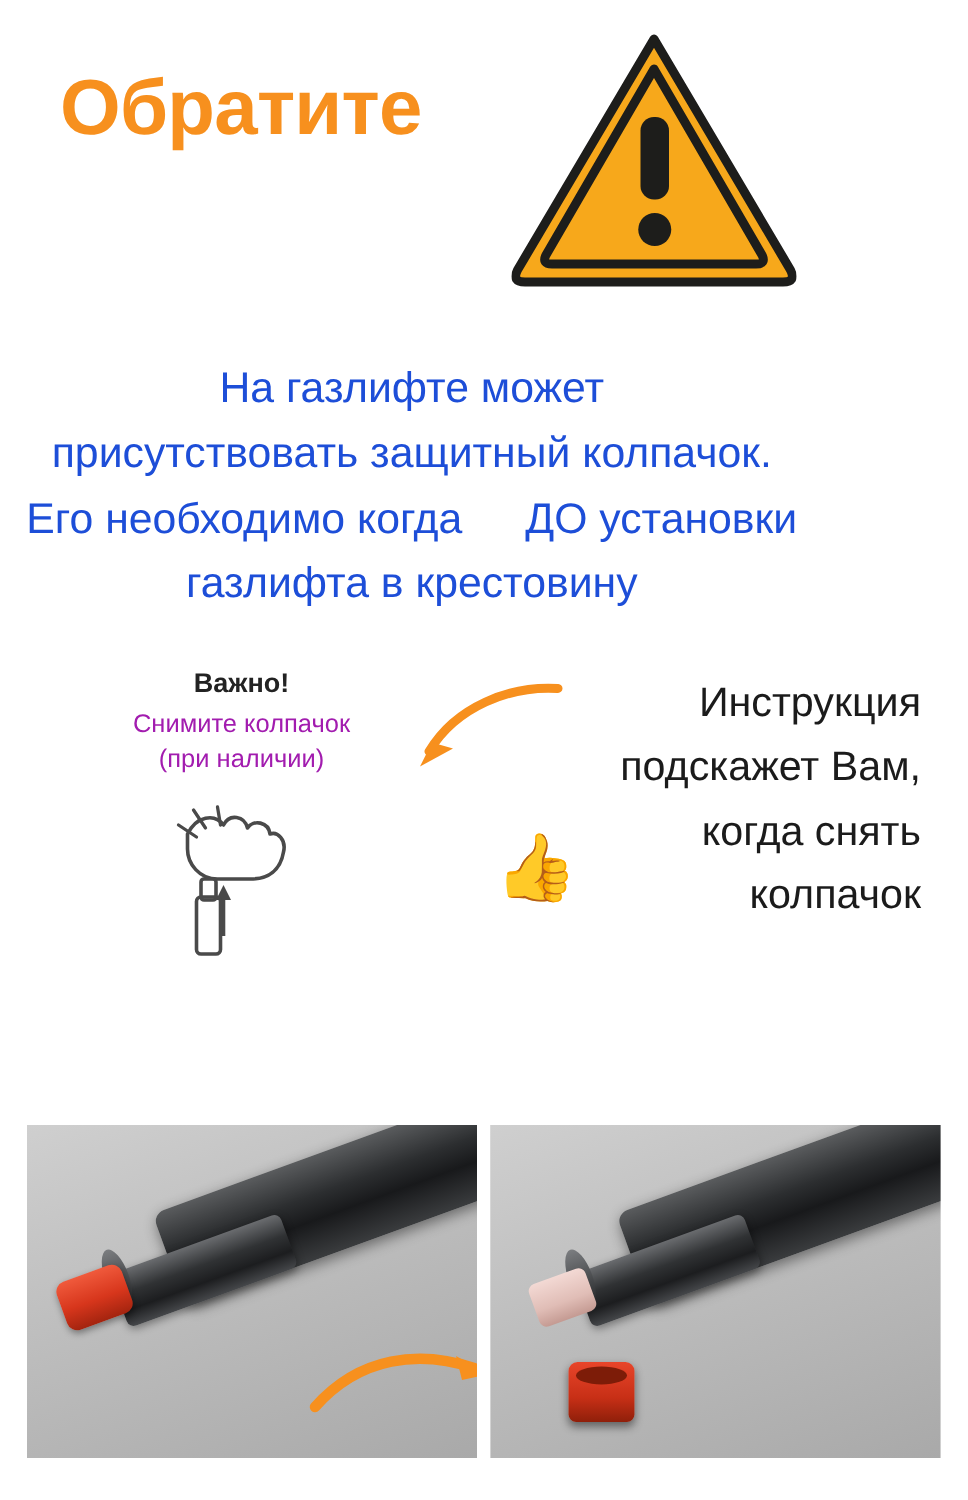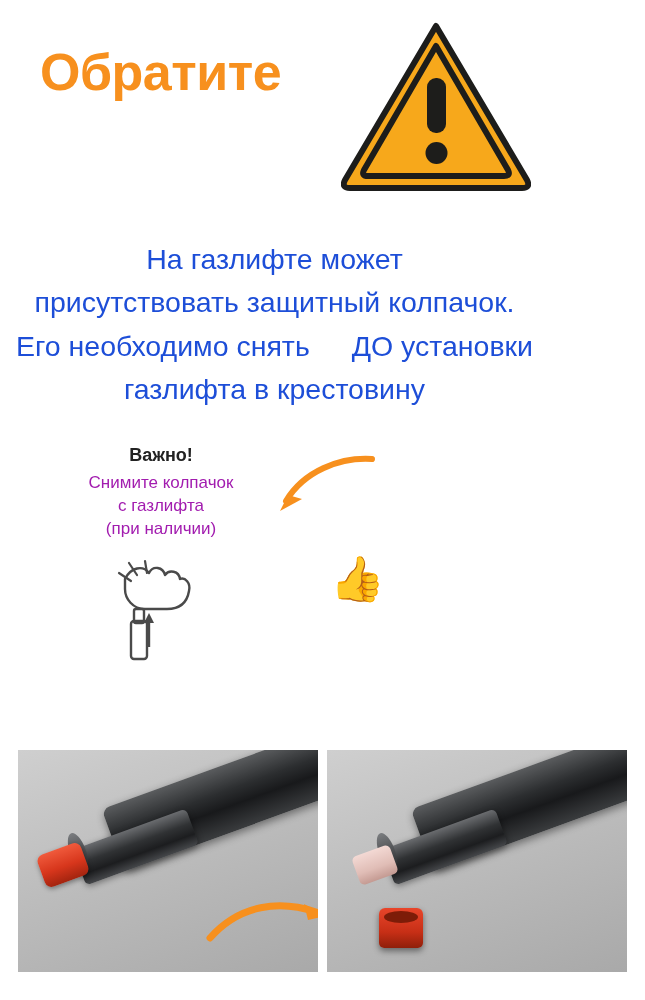--- a/index.html
+++ b/index.html
@@ -222,32 +222,31 @@
       <path d="M95 26 L167 150 Q170 156 163 156 L27 156 Q20 156 23 150 Z" fill="none" stroke="#1d1d1b" stroke-width="6" stroke-linejoin="round"></path>
       <rect x="86" y="58" width="19" height="55" rx="9" fill="#1d1d1b"></rect>
       <circle cx="95.5" cy="133" r="11" fill="#1d1d1b"></circle>
     </svg>
   </div>
 
   <div class="para">
     <div>На газлифте может</div>
     <div>присутствовать защитный колпачок.</div>
     <div>
-      <span>Его необходимо снять </span><b>ДО установки</b>
+      <span>Его необходимо когда </span><b>ДО установки</b>
     </div>
     <div>газлифта в крестовину</div>
   </div>
 
   <div class="mid">
 
     <div class="note">
       <div class="note-title">Важно!</div>
       <div class="note-body">
         <div>Снимите колпачок</div>
-        <div>с газлифта</div>
         <div>(при наличии)</div>
       </div>
 
       <svg class="note-pic" viewBox="0 0 120 120">
 
         <path d="M24 28 C30 16 42 14 48 22 C52 14 62 16 64 24 C68 18 78 20 79 28
                  C84 26 90 32 88 40 C86 52 78 58 66 58 L44 58 C32 58 24 48 24 38 Z" fill="none" stroke="#4a4a4a" stroke-width="2.4" stroke-linejoin="round"></path>
         <path d="M30 30 L18 22 M36 24 L28 12 M46 22 L44 10" fill="none" stroke="#4a4a4a" stroke-width="2.2" stroke-linecap="round"></path>
 
         <path d="M48 96 L48 66" stroke="#4a4a4a" stroke-width="2.4" fill="none"></path>
@@ -256,20 +255,26 @@
         <rect x="30" y="70" width="16" height="38" rx="3" fill="none" stroke="#4a4a4a" stroke-width="2.4"></rect>
         <rect x="33" y="58" width="10" height="14" rx="2" fill="none" stroke="#4a4a4a" stroke-width="2.4"></rect>
       </svg>
     </div>
 
     <svg class="curve-arrow" viewBox="0 0 110 70">
       <path d="M104 8 C72 6 36 20 18 50" fill="none" stroke="#F7901E" stroke-width="6" stroke-linecap="round"></path>
       <path d="M12 60 L34 48 L20 44 Z" fill="#F7901E"></path>
     </svg>
 
+    <div class="right-text">
+      <div>Инструкция</div>
+      <div>подскажет Вам,</div>
+      <div>когда снять</div>
+      <div>колпачок</div>
+    </div>
 
     <div class="thumb">👍</div>
   </div>
 
   <div class="photos">
 
     <div class="photo">
       <div class="bg"></div>
       <div class="cyl-big" style="left:88px; top:18px;"></div>
       <div class="cyl-mid" style="left:58px; top:78px;"></div>

